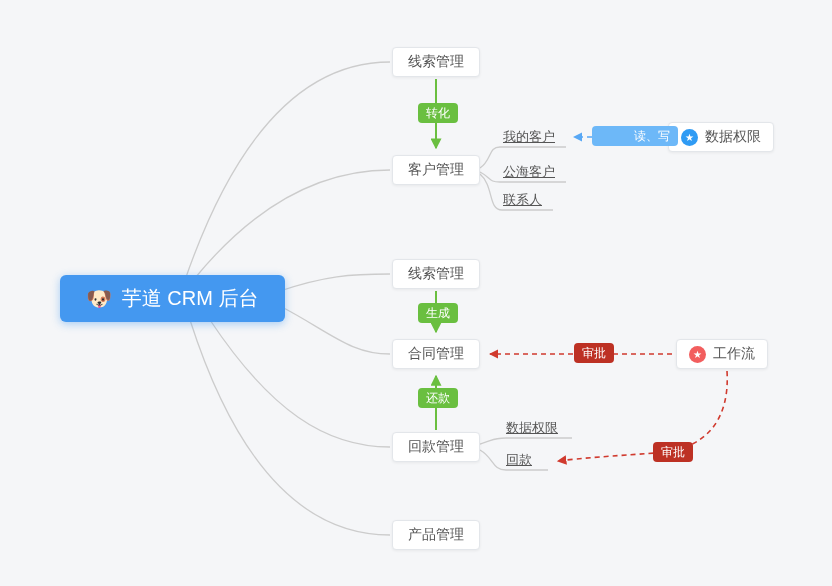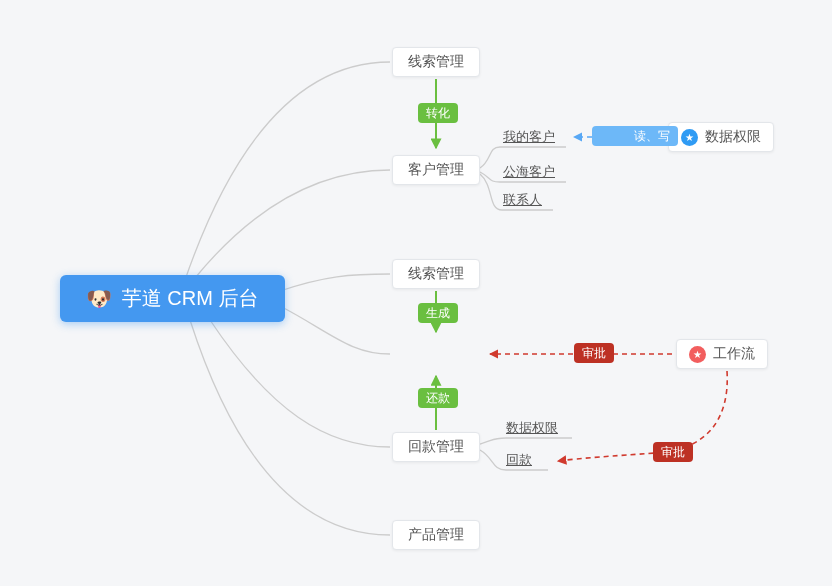--- a/index.html
+++ b/index.html
@@ -105,20 +105,21 @@
   </svg>
 
   <div class="root-node">
     <span class="dog">🐶</span>
     <span>芋道 CRM 后台</span>
   </div>
 
   <div class="main-node" style="top:47px">线索管理</div>
   <div class="main-node" style="top:155px">客户管理</div>
   <div class="main-node" style="top:259px">线索管理</div>
+  <div class="main-node" style="top:339px">合同管理</div>
   <div class="main-node" style="top:432px">回款管理</div>
   <div class="main-node" style="top:520px">产品管理</div>
 
   <div class="badge badge-green" style="left:418px;top:103px">转化</div>
   <div class="badge badge-green" style="left:418px;top:303px">生成</div>
   <div class="badge badge-green" style="left:418px;top:388px">还款</div>
 
   <div class="badge badge-blue" style="left:592px;top:126px">读、写</div>
 
   <div class="badge badge-red" style="left:560px;top:343px">审批</div>

